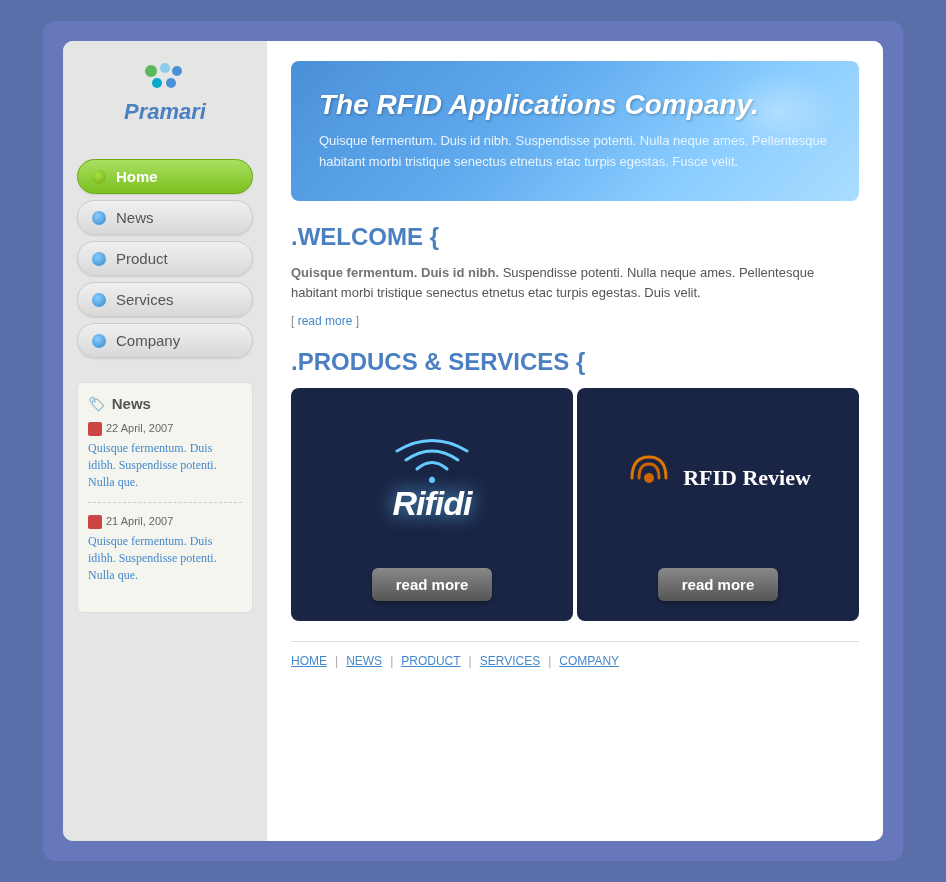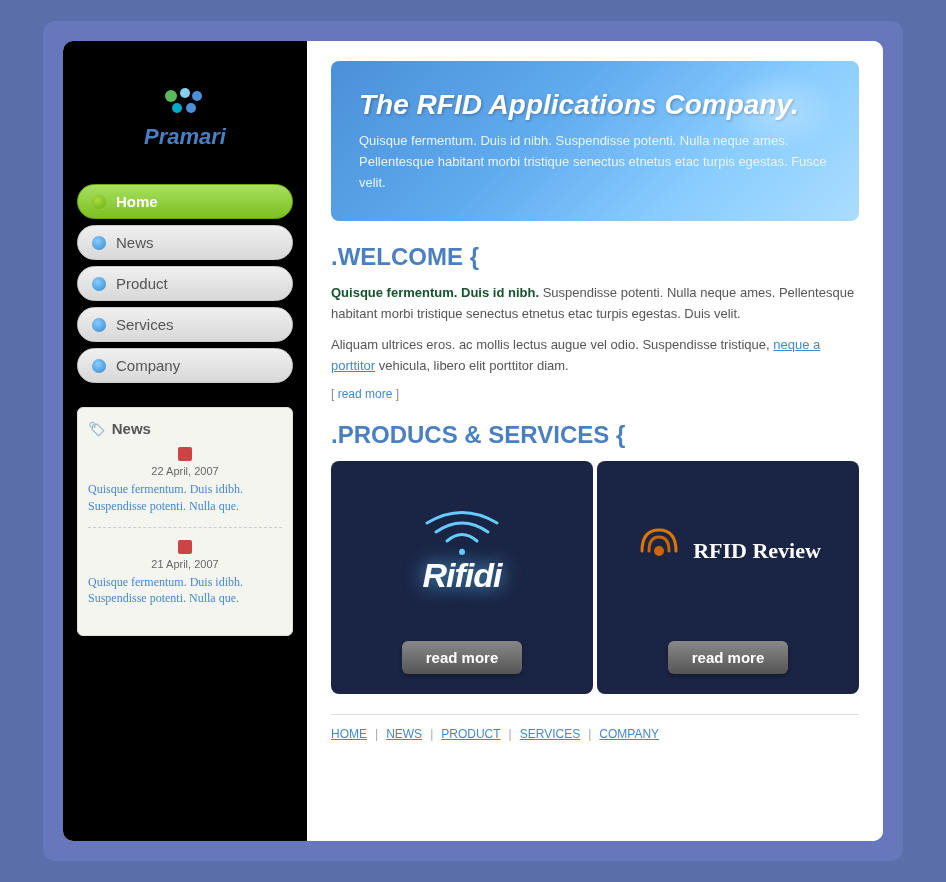--- a/index.html
+++ b/index.html
@@ -19,24 +19,24 @@
     }
     .main-container {
       background: #fff;
       border-radius: 10px;
       display: flex;
       overflow: hidden;
       min-height: 800px;
     }
     
     .sidebar {
-      width: 244px;
-      background: #000000;
+      width: 204px;
+      background: #e5e5e5;
       flex-shrink: 0;
-      padding: 37px 14px;
+      padding: 12px 14px;
     }
     .logo-area {
       text-align: center;
       margin-bottom: 24px;
       padding: 10px;
     }
     .logo-text {
       font-size: 22px;
       color: #4a7fc1;
       font-weight: bold;
@@ -95,23 +95,21 @@
       margin-bottom: 12px;
       padding-bottom: 12px;
       border-bottom: 1px dashed #ccc;
     }
     .news-item:last-child { border-bottom: none; margin-bottom: 16px; padding-bottom: 0; }
     .news-date {
       font-size: 11px;
       color: #666;
       margin-bottom: 4px;
       display: flex;
-      align-items: center;
       gap: 4px;
-      flex-direction: column;
     }
     .cal-icon {
       display: inline-block;
       width: 14px; height: 14px;
       background: #cc4444;
       border-radius: 2px;
       flex-shrink: 0;
     }
     .news-link {
       font-size: 12px;
@@ -162,21 +160,21 @@
       color: #4a7fc1;
       font-weight: bold;
       margin-bottom: 12px;
     }
     .welcome-text {
       font-size: 13px;
       color: #555;
       line-height: 1.6;
       margin-bottom: 10px;
     }
-    .welcome-text strong { color: #14532d; }
+    .welcome-text strong { color: #737373; }
     .inline-link {
       color: #4488cc;
       text-decoration: underline;
       cursor: pointer;
     }
     .read-more-line {
       text-align: left;
       font-size: 12px;
       color: #888;
       margin-bottom: 20px;
@@ -331,23 +329,20 @@
 
       <div class="hero-banner">
         <div class="hero-title">The RFID Applications Company.</div>
         <div class="hero-text">Quisque fermentum. Duis id nibh. Suspendisse potenti. Nulla neque ames. Pellentesque habitant morbi tristique senectus etnetus etac turpis egestas. Fusce velit.</div>
       </div>
 
       <div>
         <div class="section-title">.WELCOME {</div>
         <p class="welcome-text">
           <strong>Quisque fermentum. Duis id nibh.</strong><span> Suspendisse potenti. Nulla neque ames. Pellentesque habitant morbi tristique senectus etnetus etac turpis egestas. Duis velit.</span>
-        </p>
-        <p class="welcome-text">
-          <span>Aliquam ultrices eros. ac mollis lectus augue vel odio. Suspendisse tristique, </span><span class="inline-link">neque a porttitor</span><span> vehicula, libero elit porttitor diam.</span>
         </p>
         <div class="read-more-line">
           <span>[ </span><span class="read-more-link">read more</span><span> ]</span>
         </div>
       </div>
 
       <div>
         <div class="section-title">.PRODUCS &amp; SERVICES {</div>
         <div class="products-grid">
 

